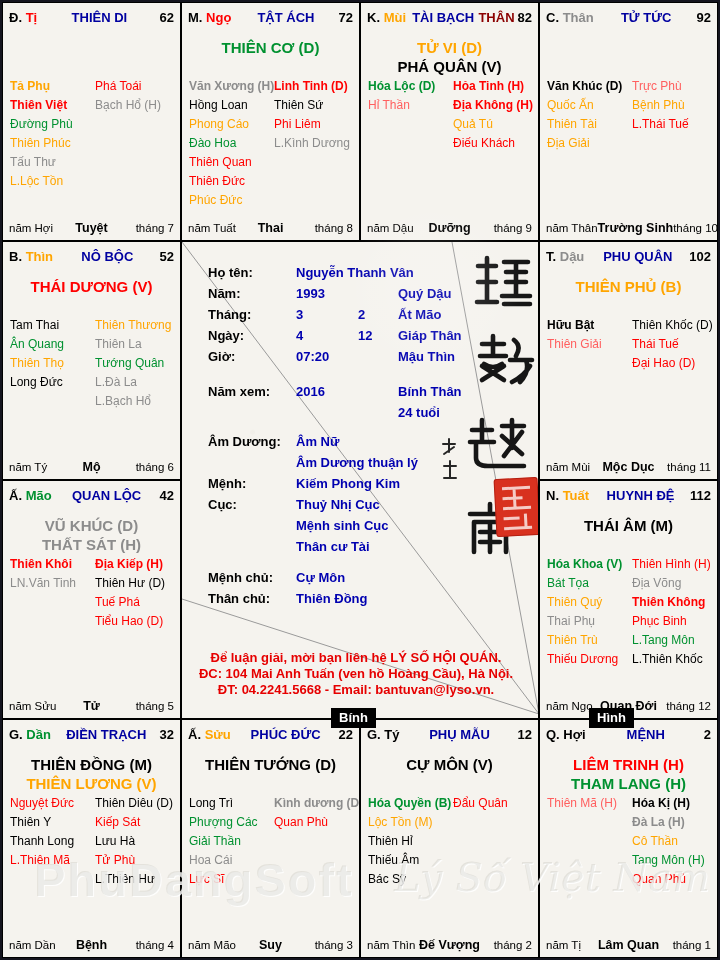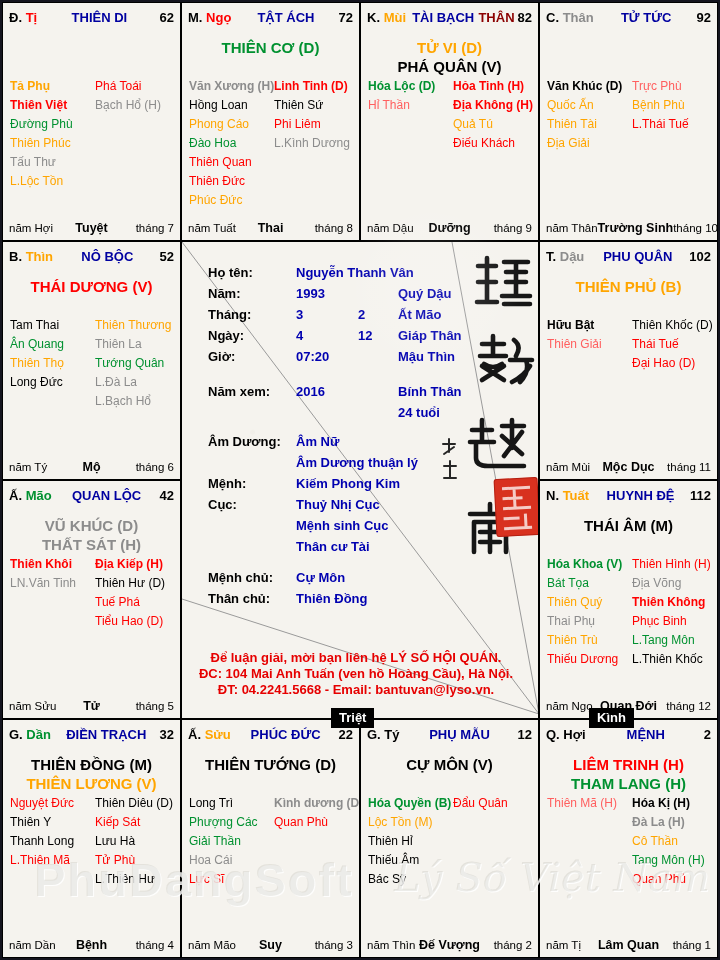--- a/index.html
+++ b/index.html
@@ -181,22 +181,22 @@
       </svg>
     </div>
 
     <div class="contact">
       <div>Để luận giải, mời bạn liên hệ LÝ SỐ HỘI QUÁN.</div>
       <div>ĐC: 104 Mai Anh Tuấn (ven hồ Hoàng Cầu), Hà Nội.</div>
       <div>ĐT: 04.2241.5668 - Email: bantuvan@lyso.vn.</div>
     </div>
   </div>
 
-  <div class="tag" id="triet">Triệt</div>
-  <div class="tag" id="tuan">Kình</div>
+  <div class="tag" id="triet">Bính</div>
+  <div class="tag" id="tuan">Hình</div>
 
   <div class="wm wm1">PhuDangSoft</div>
   <div class="wm wm2">Lý Số Việt Nam</div>
 <div class="cell" style="grid-area: 1 / 1;">
       <div class="hdr">
         <span class="canchi"><b class="can">Đ.</b> <b class="chi" style="color: rgb(255, 0, 0);">Tị</b></span>
         <span class="pname">THIÊN DI</span>
         <span class="num">62</span>
       </div>
       <div class="mains"></div>

